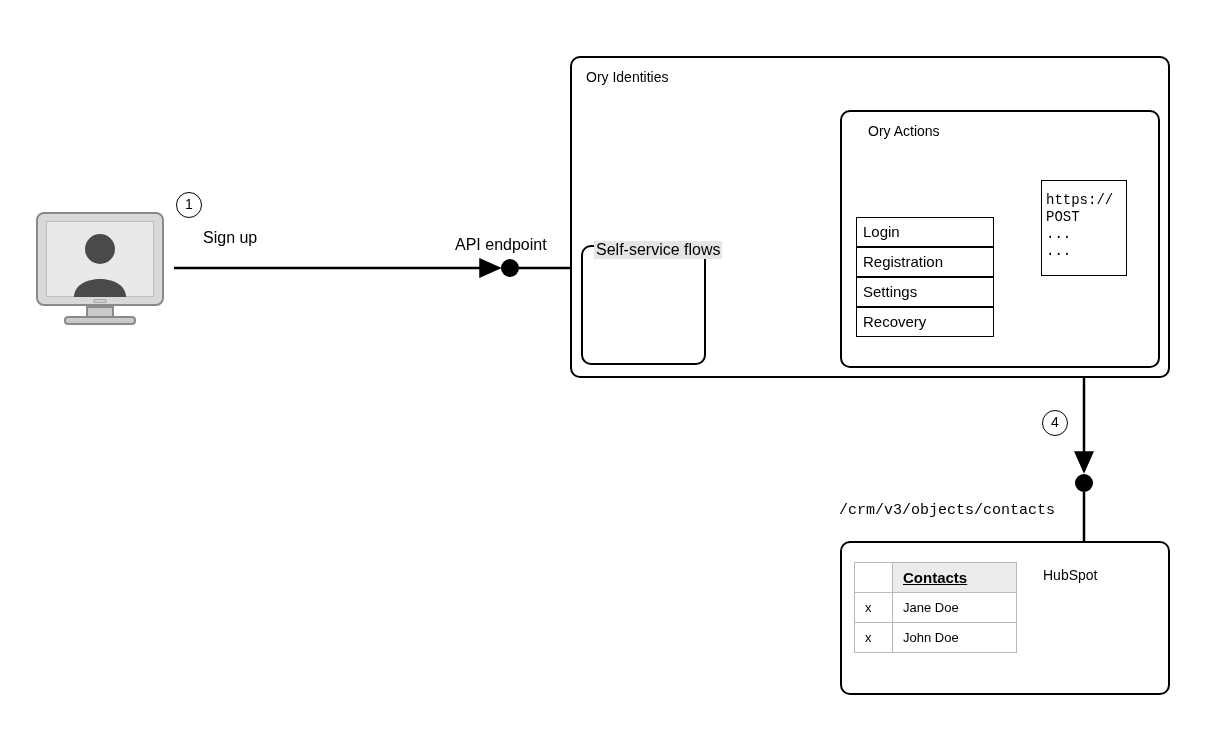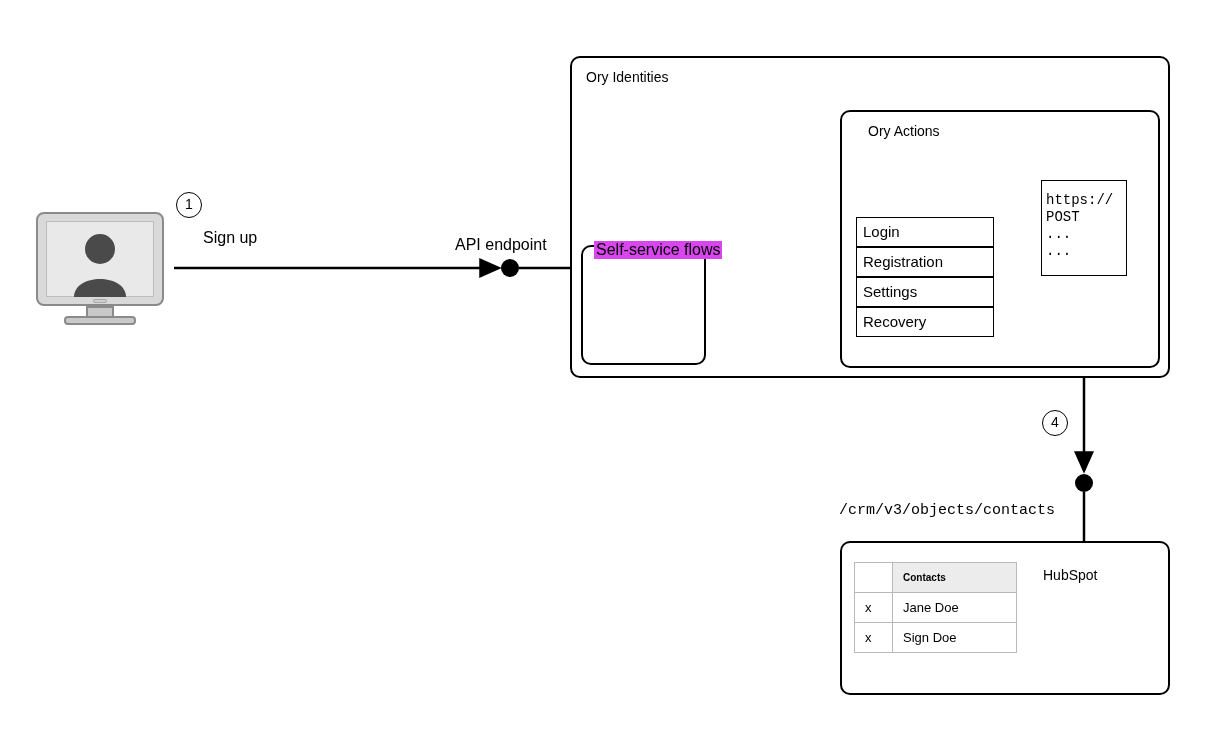--- a/index.html
+++ b/index.html
@@ -139,21 +139,21 @@
   .hs-table td, .hs-table th {
     border: 1px solid #b9b9b9;
     height: 30px;
     padding: 0 10px;
     text-align: left;
     font-weight: normal;
     box-sizing: border-box;
   }
   .hs-table .col-x { width: 38px; background: #fff; }
   .hs-table .col-main { width: 124px; }
-  .hs-table thead td { background: #ececec; font-weight: bold; font-size: 10px; }
+  .hs-table thead td { background: #ececec; font-weight: bold; font-size: 15px; text-decoration: underline; }
 </style>
 </head>
 <body>
 
 <div id="canvas">
 
   <svg class="layer" viewBox="0 0 1212 730">
     <defs>
       <marker id="arrow" markerWidth="9" markerHeight="9" refX="7.5" refY="4" orient="auto" markerUnits="strokeWidth">
         <path d="M0,0 L9,4 L0,8 z" fill="#000"></path>
@@ -191,21 +191,21 @@
   <div class="step" style="left:1042px; top:410px;">4</div>
 
   <div class="lbl" style="left:203px; top:229px;">Sign up</div>
   <div class="lbl" style="left:455px; top:236px;">API endpoint</div>
   <div class="lbl mono" style="left:839px; top:502px; font-size:15px;">/crm/v3/objects/contacts</div>
 
   <div class="box box-round" style="left:570px; top:56px; width:600px; height:322px;"></div>
   <div class="lbl lbl-lg" style="left:586px; top:69px;">Ory Identities</div>
 
   <div class="box box-round" style="left:581px; top:245px; width:125px; height:120px;"></div>
-  <div class="lbl" style="left:594px; top:241px; background:#d946ef; padding:0 2px;">Self-service flows</div>
+  <div class="lbl" style="left:594px; top:241px; background:#e5e5e5; padding:0 2px;">Self-service flows</div>
 
   <div class="box box-round" style="left:840px; top:110px; width:320px; height:258px;"></div>
   <div class="lbl lbl-lg" style="left:868px; top:123px;">Ory Actions</div>
 
   <div style="position:absolute; left:856px; top:181px; width:138px; height:150px;margin-top:36px;">
     <div class="act-item" style="top:0px;">Login</div>
     <div class="act-item" style="top:30px;">Registration</div>
     <div class="act-item" style="top:90px;">Recovery</div>
     <div class="act-item" style="top:60px;">Settings</div>
   </div>
@@ -226,18 +226,18 @@
         <td class="col-main">Contacts</td>
       </tr>
     </thead>
     <tbody>
       <tr>
         <td class="col-x">x</td>
         <td class="col-main">Jane Doe</td>
       </tr>
       <tr>
         <td class="col-x">x</td>
-        <td class="col-main">Sign Doe</td>
+        <td class="col-main">John Doe</td>
       </tr>
     </tbody>
   </table>
 
 </div>
 
 </body></html>

